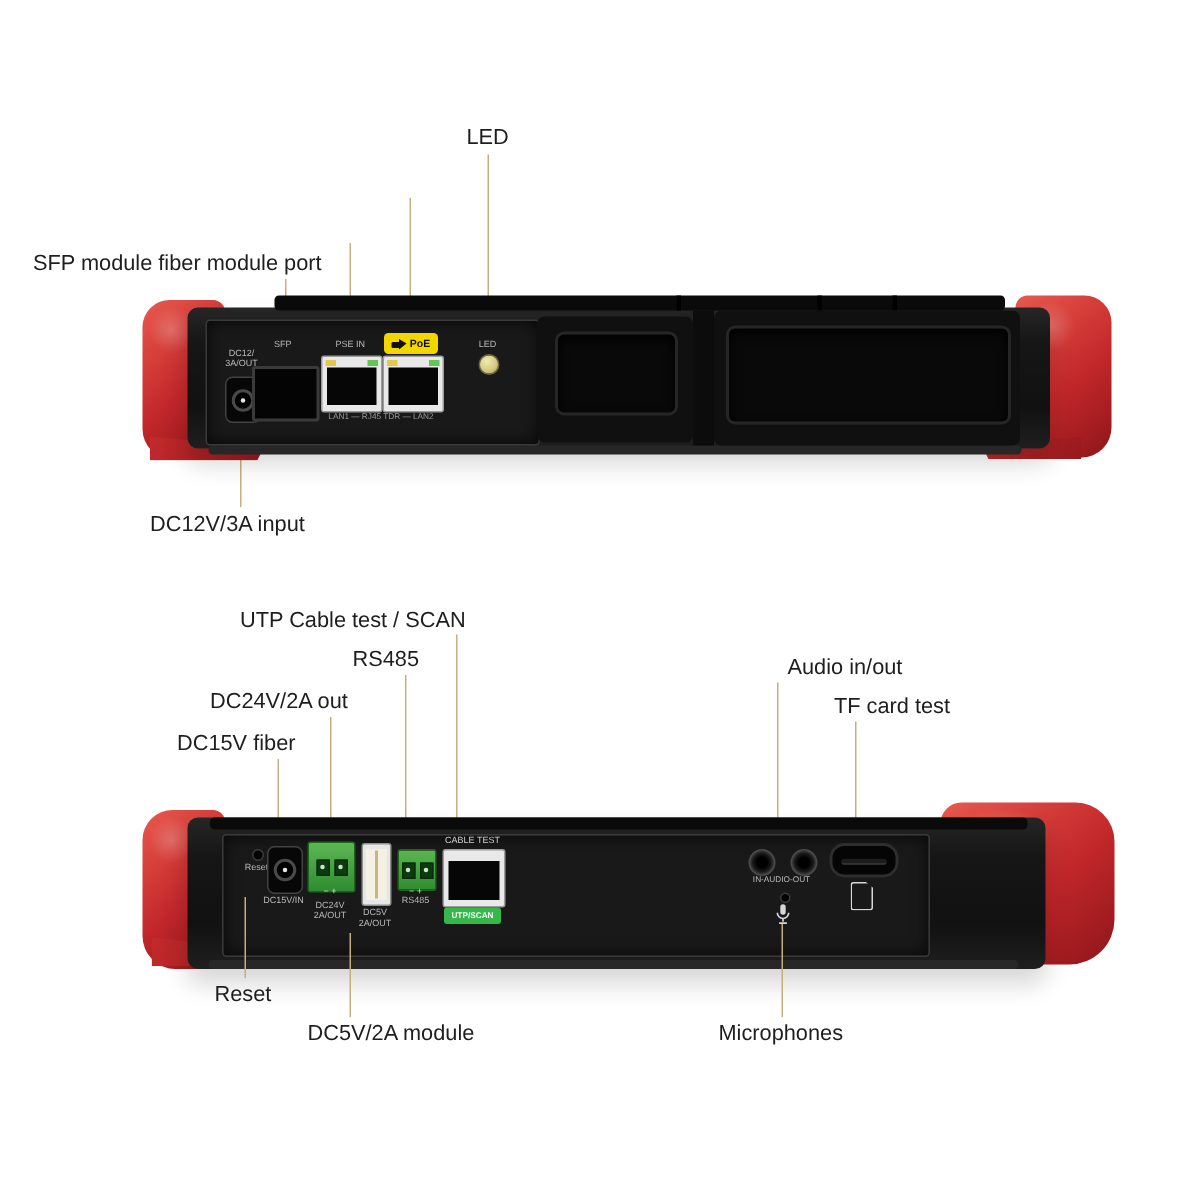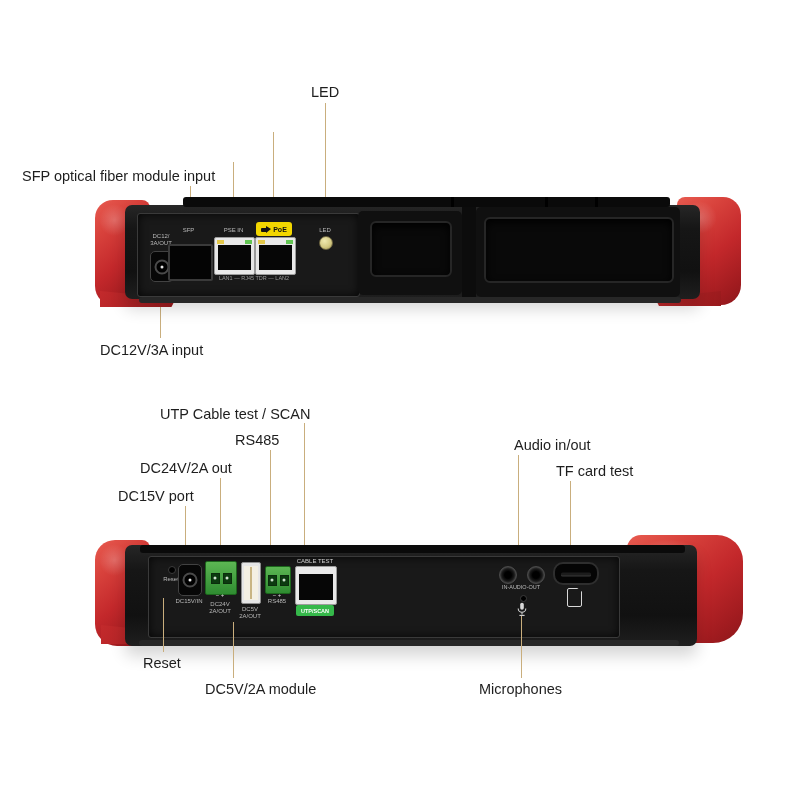--- a/index.html
+++ b/index.html
@@ -68,21 +68,21 @@
   .tficon{position:absolute;border:1.5px solid #d8d8d8;border-radius:2px;background:transparent;
         clip-path:polygon(0 0,68% 0,100% 20%,100% 100%,0 100%);}
   .micicon{position:absolute;}
 </style>
 </head>
 <body>
 
 <div class="canvas">
 
   <div class="lbl" style="left:311px;top:84px;">LED</div>
-  <div class="lbl" style="left:22px;top:168px;">SFP optical fiber module input</div>
+  <div class="lbl" style="left:22px;top:168px;">SFP module fiber module port</div>
   <div class="lbl" style="left:100px;top:342px;">DC12V/3A input</div>
 
   <div class="cline" style="left:325px;top:103px;height:118px;"></div>
   <div class="cline" style="left:273px;top:132px;height:86px;"></div>
   <div class="cline" style="left:233px;top:162px;height:58px;"></div>
   <div class="cline" style="left:190px;top:186px;height:34px;"></div>
   <div class="cline" style="left:160px;top:289px;height:49px;"></div>
 
   <div class="dev" style="left:95px;top:195px;width:648px;height:122px;">
     <div class="cap" style="left:0;top:5px;width:55px;height:106px;border-radius:18px 8px 10px 20px;"></div>
@@ -139,22 +139,22 @@
     </div>
     <div class="divider" style="left:367px;top:12px;width:14px;height:90px;z-index:5;"></div>
     <div class="recess" style="left:381px;top:12px;width:204px;height:90px;z-index:5;">
       <div class="in" style="left:8px;top:10px;width:186px;height:62px;"></div>
     </div>
   </div>
 
   <div class="lbl" style="left:160px;top:406px;">UTP Cable test / SCAN</div>
   <div class="lbl" style="left:235px;top:432px;">RS485</div>
   <div class="lbl" style="left:140px;top:460px;">DC24V/2A out</div>
-  <div class="lbl" style="left:118px;top:488px;">DC15V port</div>
-  <div class="lbl" style="left:514px;top:437px;">Audio in/out</div>
+  <div class="lbl" style="left:118px;top:488px;">DC15V fiber</div>
+  <div class="lbl" style="left:525px;top:437px;">Audio in/out</div>
   <div class="lbl" style="left:556px;top:463px;">TF card test</div>
 
   <div class="cline" style="left:304px;top:423px;height:134px;"></div>
   <div class="cline" style="left:270px;top:450px;height:108px;"></div>
   <div class="cline" style="left:220px;top:478px;height:78px;"></div>
   <div class="cline" style="left:185px;top:506px;height:50px;"></div>
   <div class="cline" style="left:518px;top:455px;height:100px;"></div>
   <div class="cline" style="left:570px;top:481px;height:74px;"></div>
 
   <div class="dev" style="left:95px;top:533px;width:653px;height:125px;">

